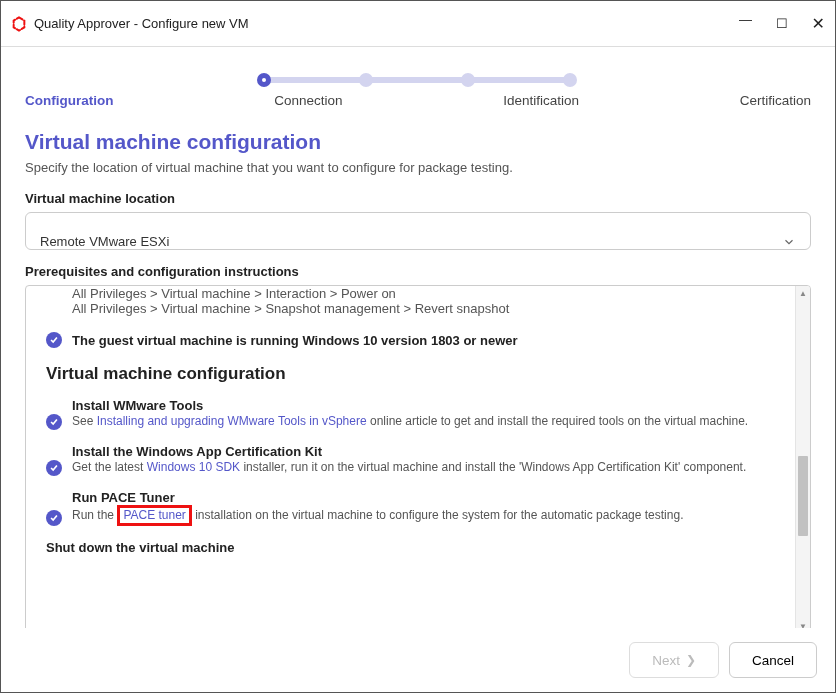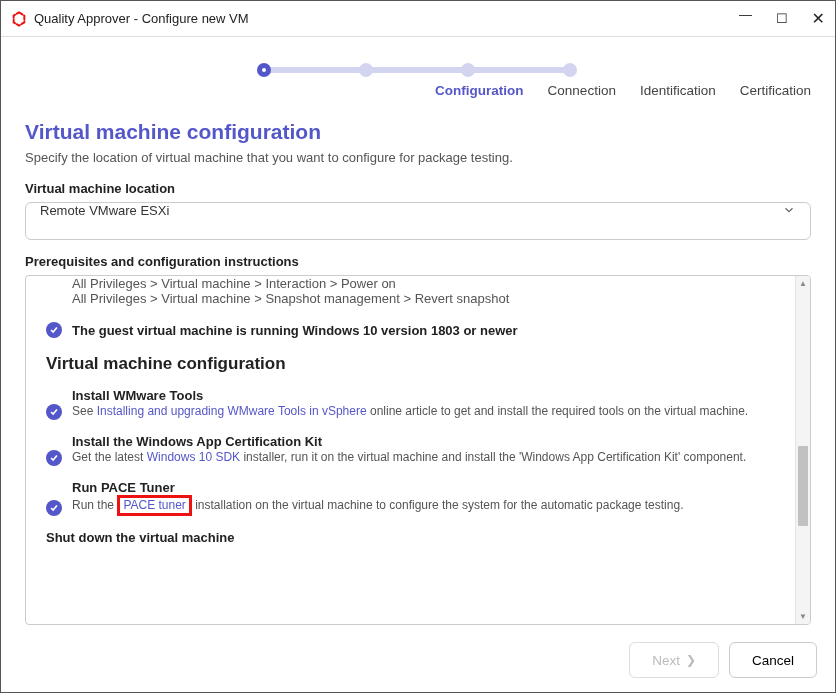--- a/index.html
+++ b/index.html
@@ -10,45 +10,45 @@
       color: #333;
       width: 836px;
       height: 693px;
       border: 1px solid #555;
       overflow: hidden;
       position: relative;
     }
     .titlebar {
       display: flex;
       align-items: center;
-      height: 36px;
+      height: 46px;
       padding: 0 10px;
       border-bottom: 1px solid #ddd;
     }
     .titlebar .logo { width: 16px; height: 16px; margin-right: 7px; }
     .titlebar .title { flex: 1; font-size: 13px; color: #222; }
     .win-controls { display: flex; gap: 24px; align-items: center; }
     .win-controls span { font-size: 13px; color: #222; font-family: "Segoe UI Symbol", sans-serif; }
     .win-controls .close { font-size: 16px; }
     .content { padding: 18px 24px 0 24px; }
     .stepper-wrap { display: flex; justify-content: center; margin-top: 8px; margin-bottom: 6px; }
     .stepper { position: relative; width: 310px; height: 14px; }
     .track { position: absolute; top: 4px; left: 0; right: 0; height: 6px; background: #d3d4ef; border-radius: 4px; }
     .dot { position: absolute; top: 0; width: 14px; height: 14px; border-radius: 50%; background: #d3d4ef; }
     .dot.active { background: #5457c9; }
     .dot.active::after { content: ""; display: block; width: 4px; height: 4px; background: #fff; border-radius: 50%; position: absolute; top: 5px; left: 5px; }
-    .step-labels { display: flex; justify-content: flex-end; gap: 24px; margin-bottom: 22px; font-size: 13.5px; }
+    .step-labels { display: flex; justify-content: space-between; gap: 24px; margin-bottom: 22px; font-size: 13.5px; }
     .step-labels span { color: #444; }
     .step-labels span.active { color: #5457c9; font-weight: 600; }
     h1.page-title { color: #5457c9; font-size: 21px; font-weight: 600; margin-bottom: 6px; }
     .subtitle { color: #555; font-size: 13px; margin-bottom: 16px; }
     .field-label { font-weight: 600; font-size: 13px; color: #222; margin-bottom: 6px; margin-top: 16px; }
     .select-box {
       width: 100%; height: 38px; border: 1px solid #ccc; border-radius: 6px;
-      display: flex; align-items: flex-start; justify-content: space-between;
+      display: flex; align-items: flex-end; justify-content: space-between;
       padding: 0 14px; cursor: pointer; margin-bottom: 14px; background: #fff;
     }
     .select-box span.val { color: #333; font-size: 13px; }
     .section-label { font-weight: 600; font-size: 13px; color: #222; margin-bottom: 6px; }
     .prereq-panel {
       border: 1px solid #ccc; border-radius: 4px; height: 350px; overflow: hidden;
       position: relative; display: flex;
     }
     .prereq-inner { flex: 1; overflow: hidden; padding: 0px 20px 10px 20px; }
     .scrollbar-track { width: 15px; background: #f4f4f4; border-left: 1px solid #e4e4e4; position: relative; }

